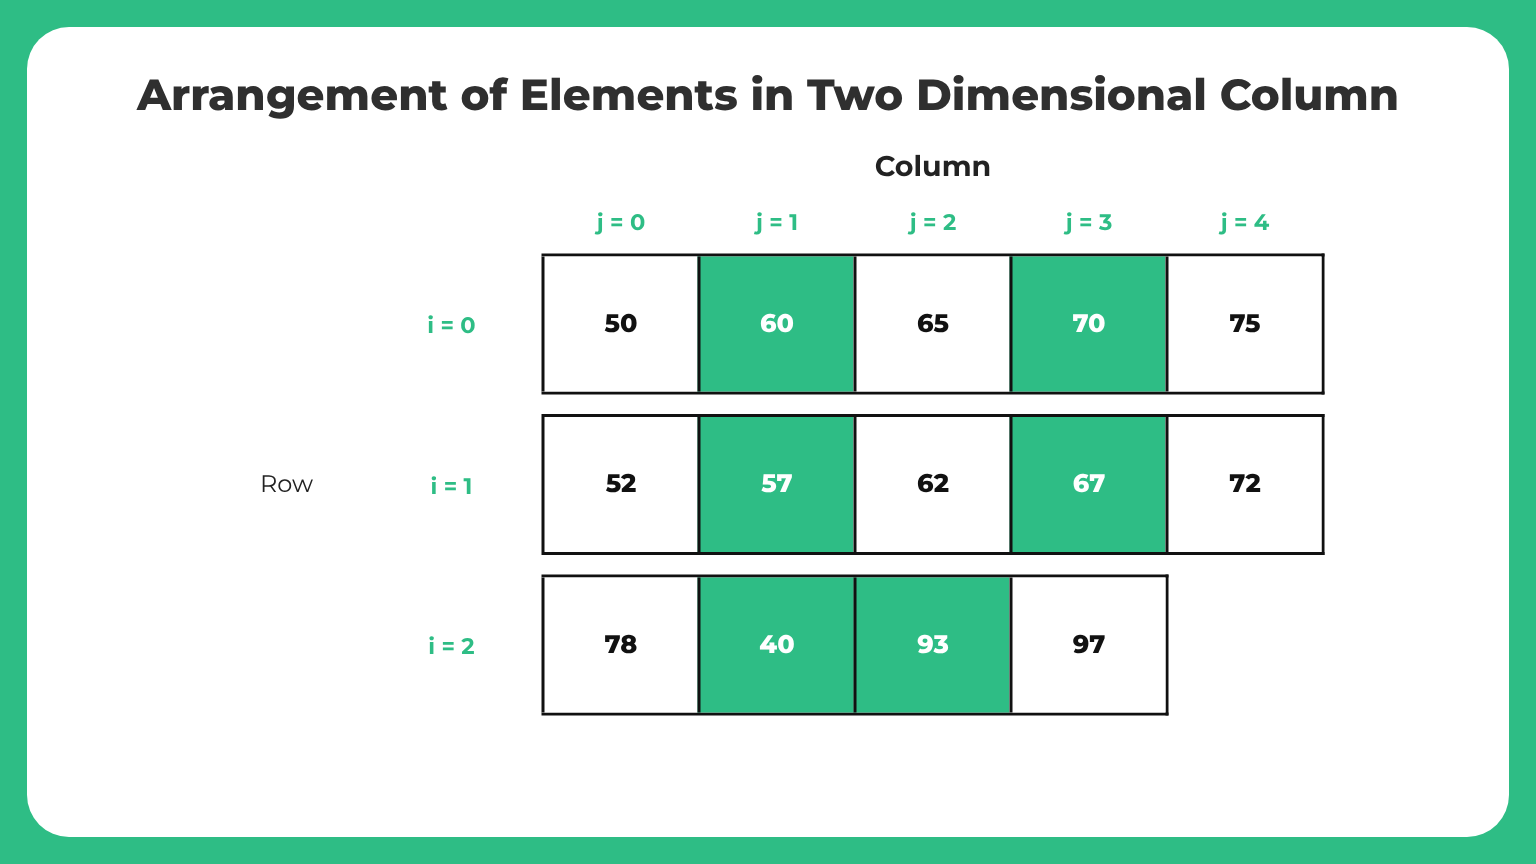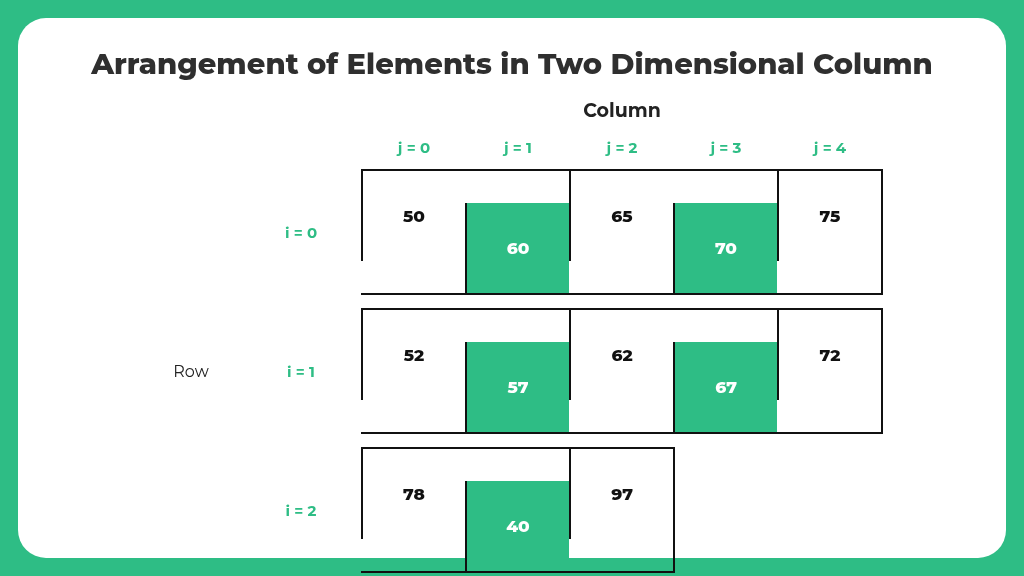--- a/index.html
+++ b/index.html
@@ -99,21 +99,20 @@
     align-items: center;
     justify-content: center;
     font-size: 17px;
     font-weight: 800;
     color: #111;
     background: #fff;
   }
   .cell.hl {
     background: #2ebd85;
     color: #fff;
-    margin-top: 32px;
   }
 </style>
 </head>
 <body>
 
 <div class="card">
   <h1 class="title">Arrangement of Elements in Two Dimensional Column</h1>
 
   <div class="layout">
 
@@ -157,20 +156,21 @@
             <div class="cell hl">67</div>
             <div class="cell">72</div>
           </div>
         </div>
 
         <div class="data-row">
           <div class="i-label">i = 2</div>
           <div class="cells">
             <div class="cell">78</div>
             <div class="cell hl">40</div>
+            <div class="cell hl">93</div>
             <div class="cell">97</div>
           </div>
         </div>
 
       </div>
     </div>
 
   </div>
 </div>
 

